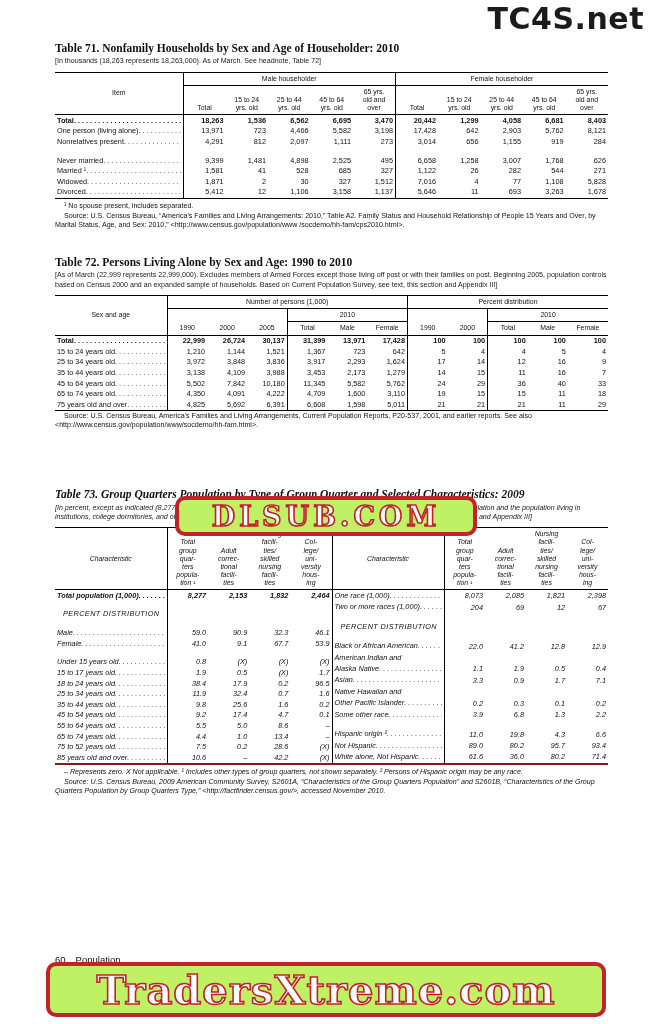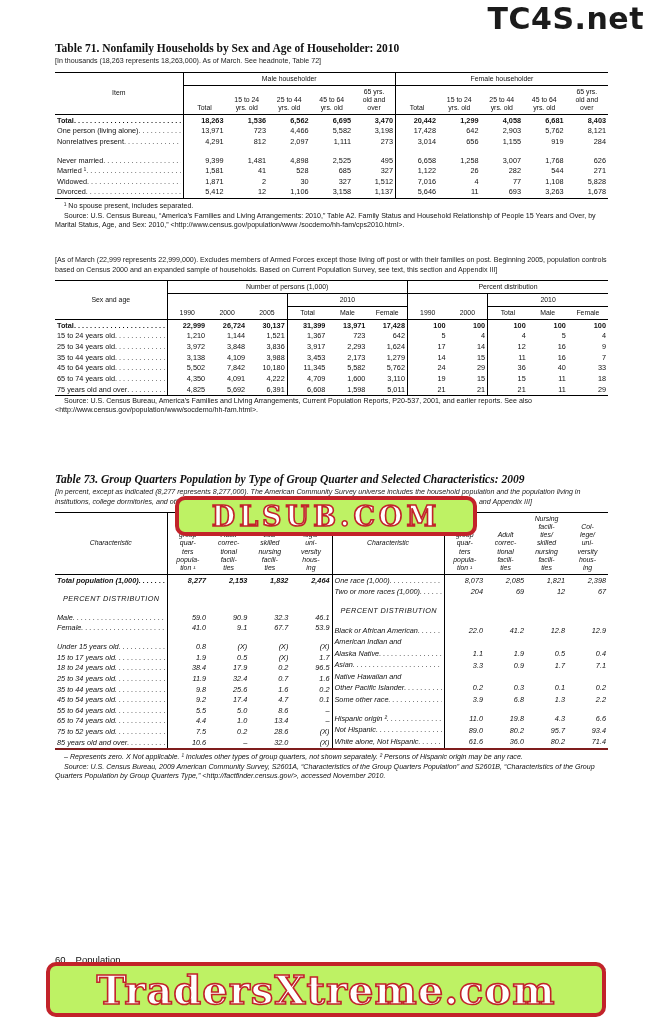--- a/index.html
+++ b/index.html
@@ -240,20 +240,21 @@
             <td class="num">3,263</td>
             <td class="num">1,678</td>
           </tr>
         </tbody>
     </table>
     <div class="fnote">¹ No spouse present, includes separated.</div>
     <div class="src">Source: U.S. Census Bureau, “America’s Families and Living Arrangements: 2010,” Table A2. Family Status and Household Relationship of People 15 Years and Over, by Marital Status, Age, and Sex: 2010,” &lt;http://www.census.gov/population/www /socdemo/hh-fam/cps2010.html&gt;.</div>
   </div>
 
   <div class="sec72">
+    <div class="title">Table 72. Persons Living Alone by Sex and Age: 1990 to 2010</div>
     <div class="headnote">[As of March (22,999 represents 22,999,000). Excludes members of Armed Forces except those living off post or with their families on post. Beginning 2005, population controls based on Census 2000 and an expanded sample of households. Based on Current Population Survey, see text, this section and Appendix III]</div>
     <table class="t">
       <colgroup>
           <col style="width:112px">
           <col span="11">
         </colgroup>
       <thead>
         <tr>
           <th class="item" rowspan="3">Sex and age</th>
           <th class="vl" colspan="6">Number of persons (1,000)</th>
@@ -591,21 +592,21 @@
               <td class="num">28.6</td>
               <td class="num">(X)</td>
             </tr>
             <tr>
               <td class="lbl">
                 <span>85 years old and over</span>
                 <span class="lead"></span>
               </td>
               <td class="num vl">10.6</td>
               <td class="num">–</td>
-              <td class="num">32.0</td>
+              <td class="num">42.2</td>
               <td class="num">(X)</td>
             </tr>
           </tbody>
       </table>
       <table class="t right">
         <colgroup>
             <col style="width:112px">
             <col span="4">
           </colgroup>
         <thead>

